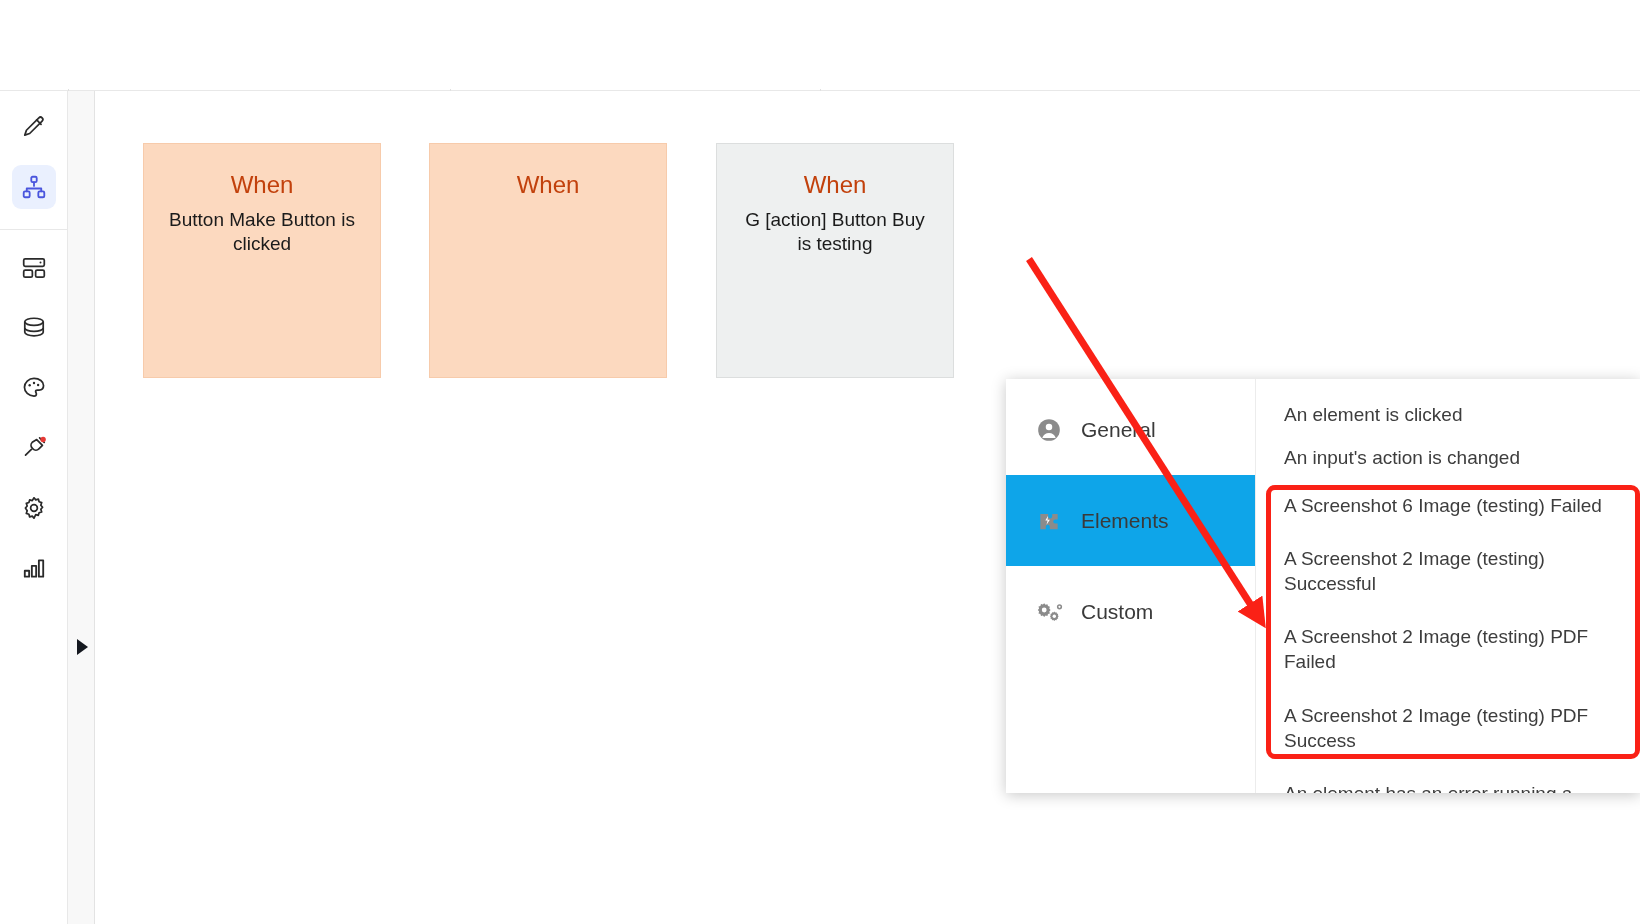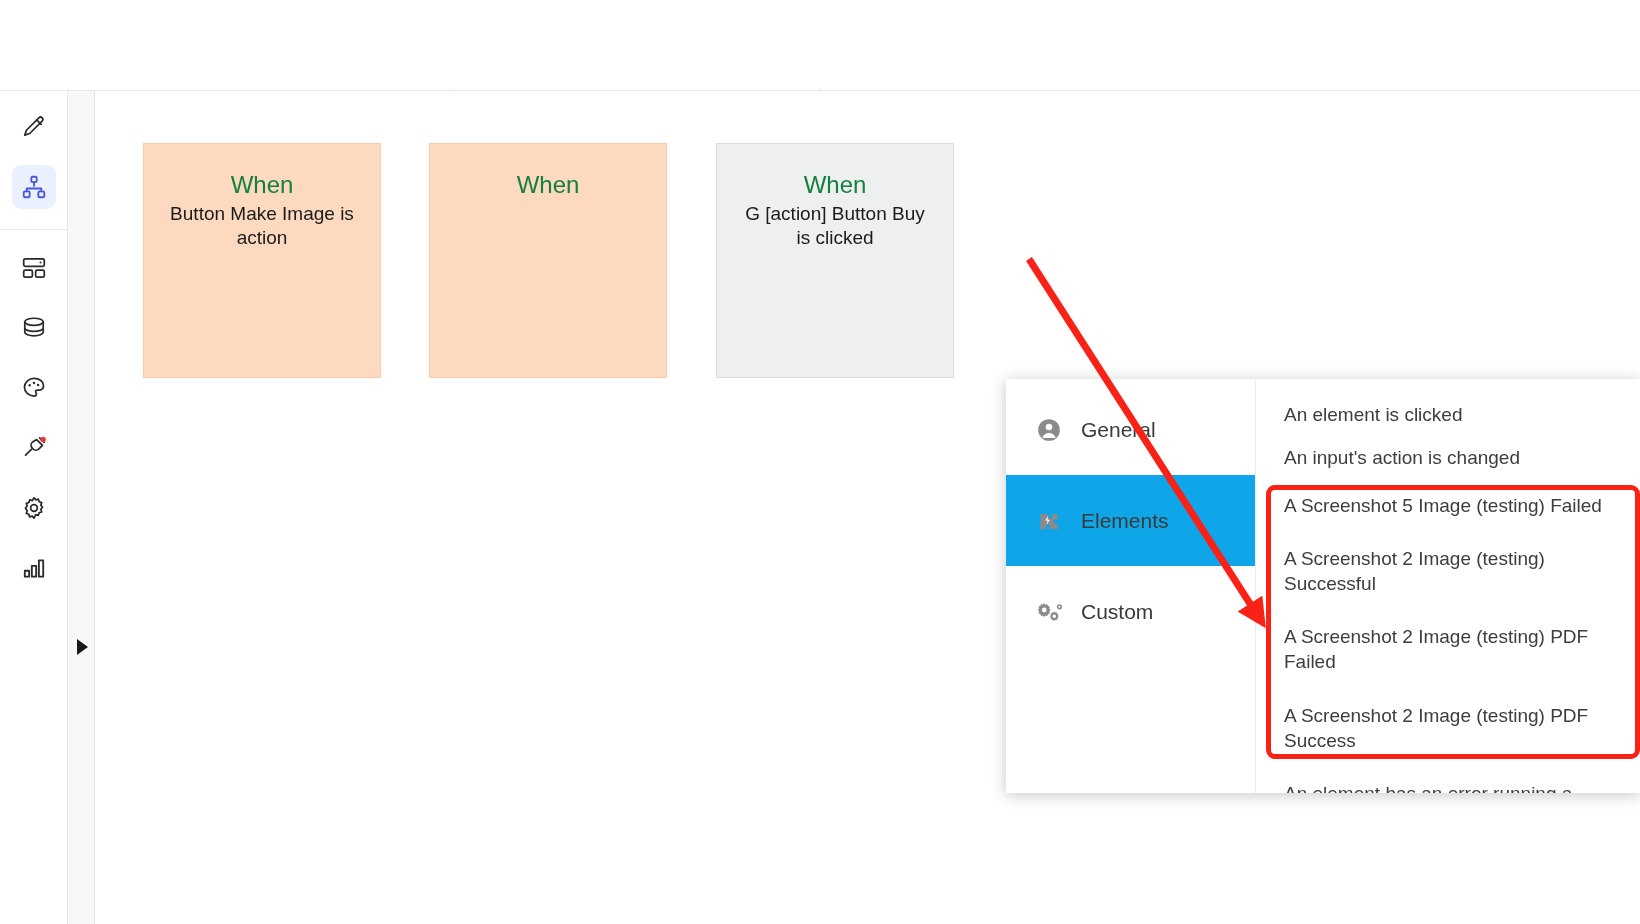--- a/index.html
+++ b/index.html
@@ -104,23 +104,23 @@
     background: #fcd9bf;
     border: 1px solid #f7cbab;
   }
   .wf-card.grey {
     background: #eef0f0;
     border: 1px solid #dcdedе;
     border: 1px solid #dcdede;
   }
   .wf-card .wf-when {
     font-size: 24px;
-    color: #15803d;
+    color: #c2410c;
     line-height: 1.12;
-    margin-bottom: 3px;
+    margin-bottom: 9px;
     font-weight: 400;
   }
   .wf-card .wf-desc {
     font-size: 19px;
     color: #1b1b1b;
     line-height: 1.28;
     font-weight: 400;
   }
 
   .wf-card-0 { left: 48px; }
@@ -317,30 +317,30 @@
   </div>
 
   <div class="strip">
     <div class="strip-toggle"></div>
   </div>
 
   <div class="canvas">
 
     <div class="wf-card orange wf-card-0">
       <div class="wf-when">When</div>
-      <div class="wf-desc">Button Make Image is action</div>
+      <div class="wf-desc">Button Make Button is clicked</div>
     </div>
 
     <div class="wf-card orange wf-card-1">
       <div class="wf-when">When</div>
     </div>
 
     <div class="wf-card grey wf-card-2">
       <div class="wf-when">When</div>
-      <div class="wf-desc">G [action] Button Buy is clicked</div>
+      <div class="wf-desc">G [action] Button Buy is testing</div>
     </div>
 
   </div>
 
   <div class="dropdown">
 
     <div class="dd-cats">
 
       <div class="dd-cat">
         <span class="dd-cat-icon">
@@ -376,21 +376,21 @@
             </g>
           </svg>
         </span>
         <span class="dd-cat-label">Custom</span>
       </div>
     </div>
 
     <div class="dd-items">
       <div class="dd-item">An element is clicked</div>
       <div class="dd-item">An input's action is changed</div>
-      <div class="dd-item tall">A Screenshot 5 Image (testing) Failed</div>
+      <div class="dd-item tall">A Screenshot 6 Image (testing) Failed</div>
       <div class="dd-item tall">A Screenshot 2 Image (testing) Successful</div>
       <div class="dd-item tall">A Screenshot 2 Image (testing) PDF Failed</div>
       <div class="dd-item tall">A Screenshot 2 Image (testing) PDF Success</div>
       <div class="dd-item tall">An element has an error running a workflow</div>
     </div>
   </div>
 
   <div class="annot-rect"></div>
 
   <svg class="annot-arrow">

